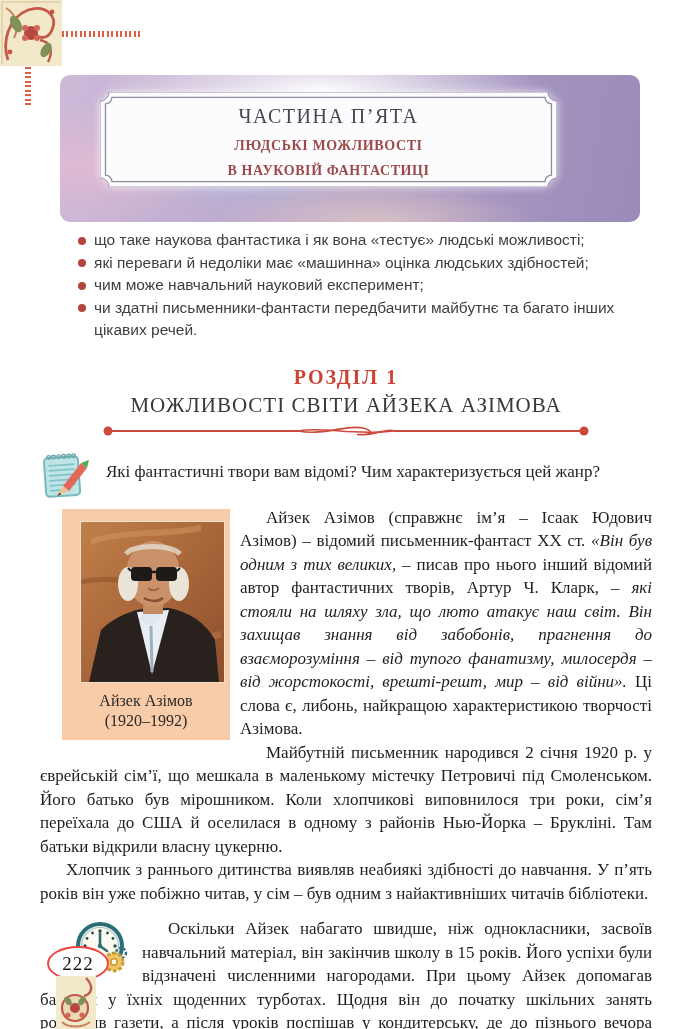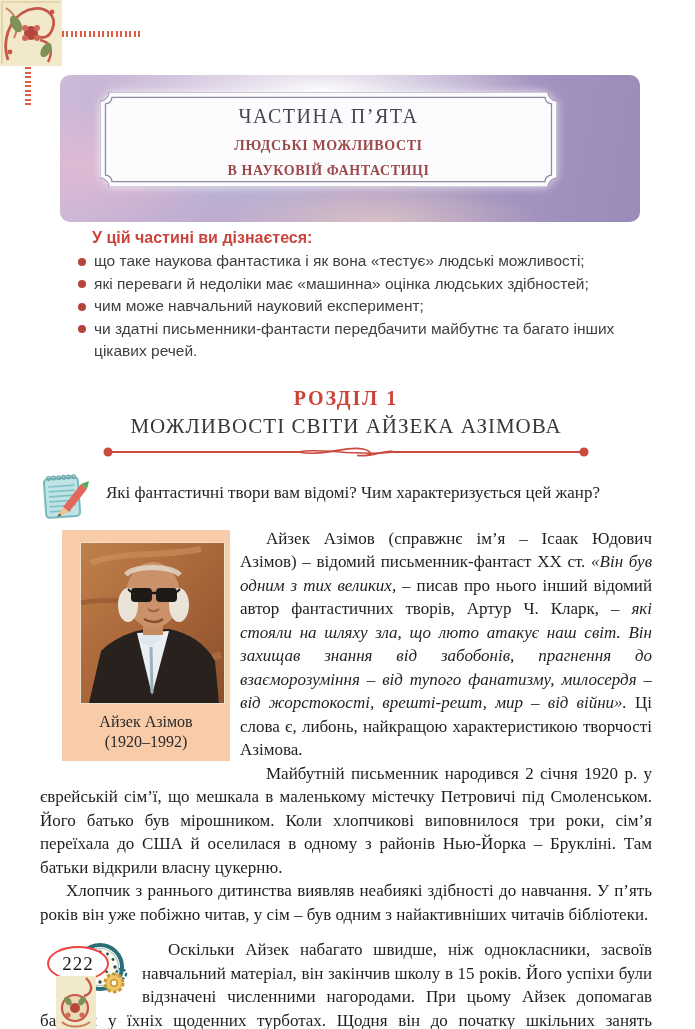--- a/index.html
+++ b/index.html
@@ -104,21 +104,20 @@
       <div class="plaque-text">
         <div class="part-label">ЧАСТИНА П’ЯТА</div>
         <div class="part-title">ЛЮДСЬКІ МОЖЛИВОСТІ</div>
         <div class="part-title">В НАУКОВІЙ ФАНТАСТИЦІ</div>
       </div>
     </div>
   </div>
 
   <div class="content">
 
-    <p class="intro-heading">У цій частині ви дізнаєтеся:</p>
     <ul class="intro-list">
       <li>що таке наукова фантастика і як вона «тестує» людські можливості;</li>
       <li>які переваги й недоліки має «машинна» оцінка людських здібностей;</li>
       <li>чим може навчальний науковий експеримент;</li>
       <li>чи здатні письменники-фантасти передбачити майбутнє та багато інших цікавих речей.</li>
     </ul>
 
     <div class="chapter">
       <div class="chapter-kicker">РОЗДІЛ 1</div>
       <div class="chapter-title">МОЖЛИВОСТІ СВІТИ АЙЗЕКА АЗІМОВА</div>

